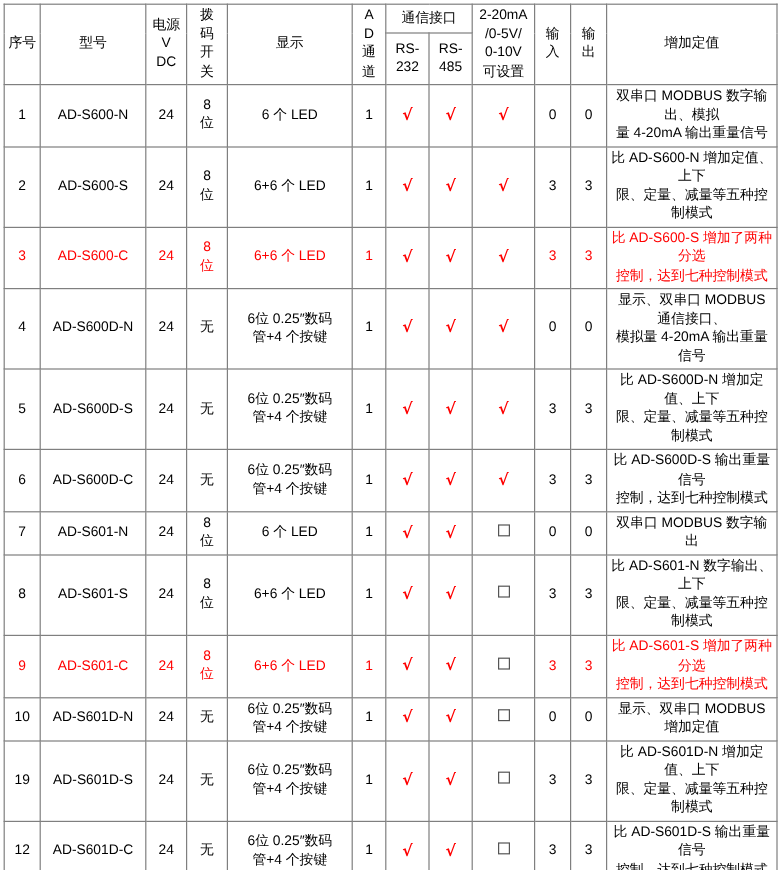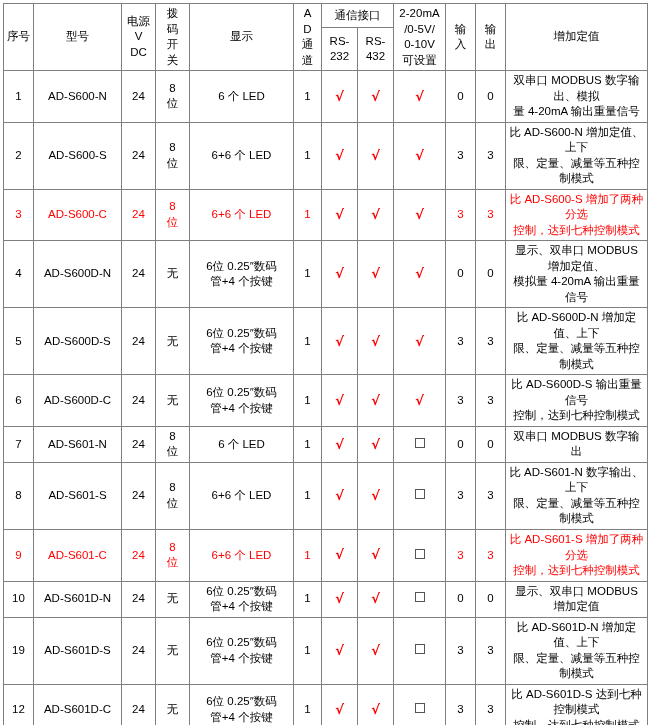--- a/index.html
+++ b/index.html
@@ -125,21 +125,21 @@
       </td>
       <td rowspan="2">增加定值</td>
     </tr>
     <tr class="hdr-sub">
       <td>
         <div>RS-</div>
         <div>232</div>
       </td>
       <td>
         <div>RS-</div>
-        <div>432</div>
+        <div>485</div>
       </td>
     </tr>
   </thead>
   <tbody id="tbody">
       <tr>
         <td>1</td>
         <td class="nowrap">AD-S600-N</td>
         <td>24</td>
         <td>
           <div>8</div>
@@ -214,21 +214,21 @@
           <div>6位 0.25″数码</div>
           <div>管+4 个按键</div>
         </td>
         <td>1</td>
         <td><span class="check">√</span></td>
         <td><span class="check">√</span></td>
         <td><span class="check">√</span></td>
         <td>0</td>
         <td>0</td>
         <td class="fn">
-          <div>显示、双串口 MODBUS 增加定值、</div>
+          <div>显示、双串口 MODBUS 通信接口、</div>
           <div>模拟量 4-20mA 输出重量信号</div>
         </td>
       </tr>
       <tr>
         <td>5</td>
         <td class="nowrap">AD-S600D-S</td>
         <td>24</td>
         <td>
           <div>无</div>
         </td>
@@ -388,18 +388,18 @@
           <div>6位 0.25″数码</div>
           <div>管+4 个按键</div>
         </td>
         <td>1</td>
         <td><span class="check">√</span></td>
         <td><span class="check">√</span></td>
         <td><span class="box"></span></td>
         <td>3</td>
         <td>3</td>
         <td class="fn">
-          <div>比 AD-S601D-S 达到七种控制模式</div>
+          <div>比 AD-S601D-S 输出重量信号</div>
           <div>控制，达到七种控制模式</div>
         </td>
       </tr>
     </tbody>
 </table>
 
 </body></html>

